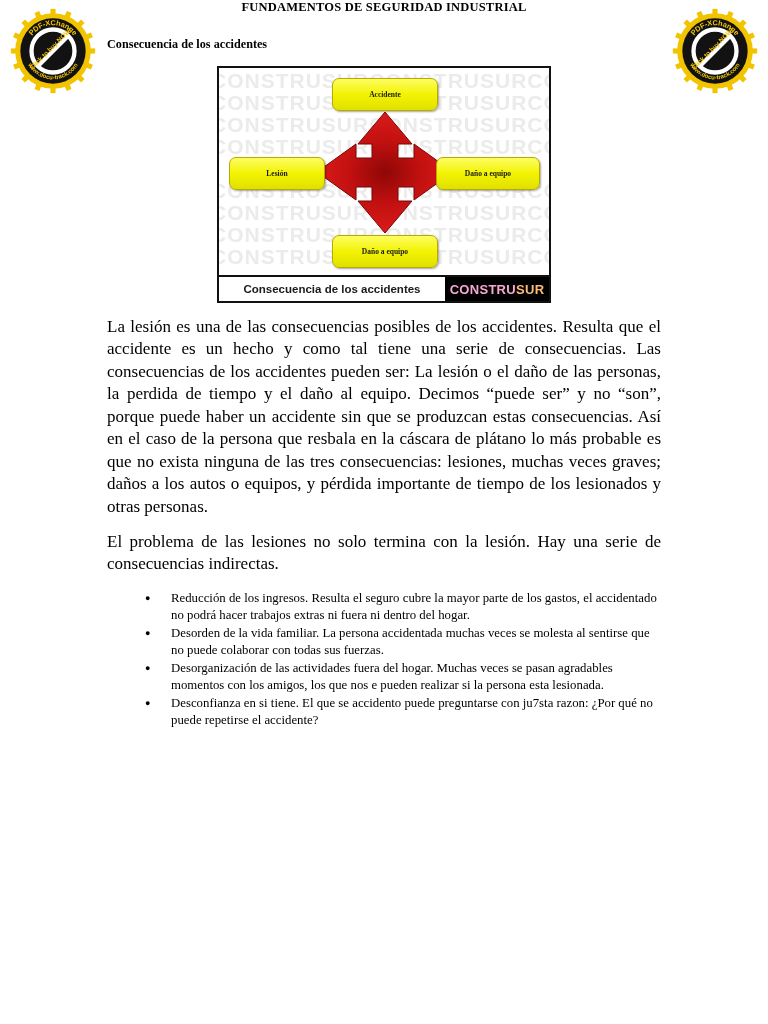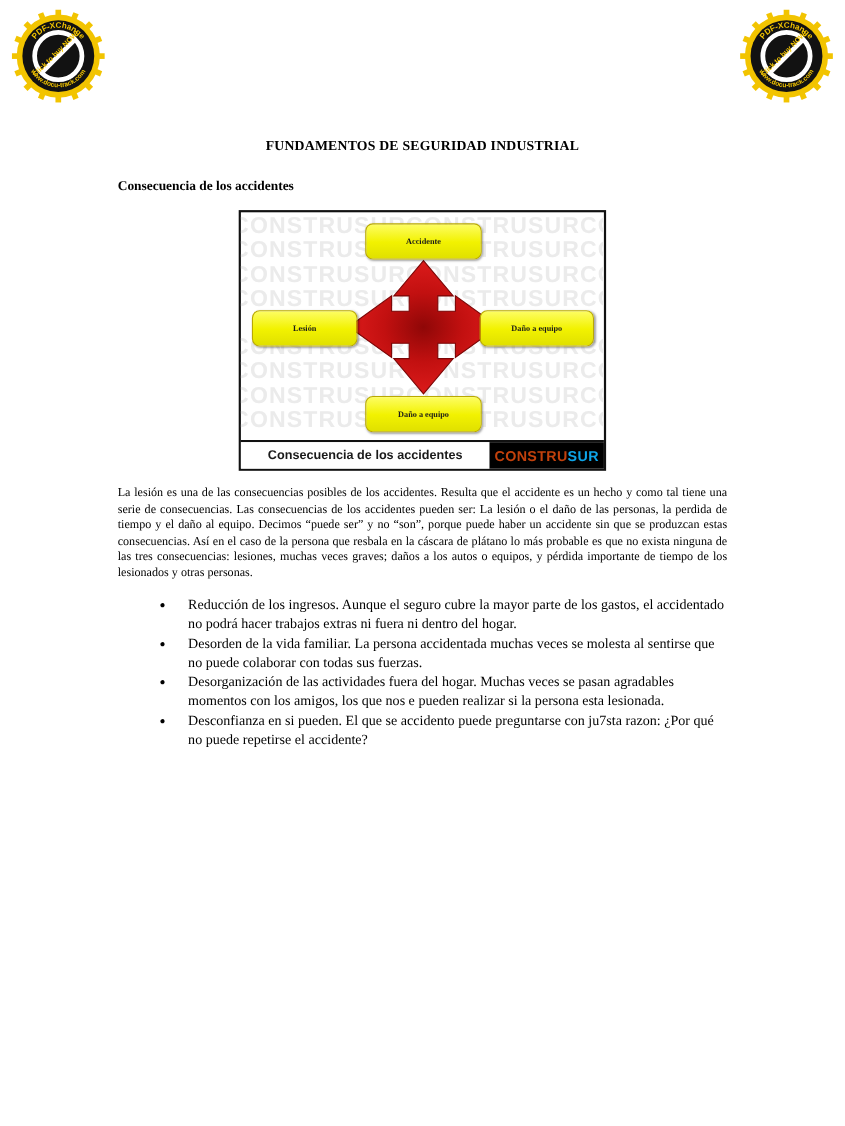--- a/index.html
+++ b/index.html
@@ -35,32 +35,31 @@
     top: 0;
     width: 554px;
   }
 
   .doc-title {
     text-align: center;
     font-weight: bold;
     font-size: 12.5px;
     letter-spacing: 0.2px;
     margin: 0;
-    padding-top: 125px;
   }
 
   h2.section {
     font-size: 12.2px;
     font-weight: bold;
     margin: 0;
     padding-top: 22px;
   }
 
   p.body-text {
-    font-size: 11px;
+    font-size: 17px;
     line-height: 1.32;
     text-align: justify;
     margin: 0;
     padding-top: 13px;
   }
 
   
   .figure-wrap {
     padding-top: 14px;
     display: flex;
@@ -155,22 +154,22 @@
     width: 104px;
     background: #000000;
     display: flex;
     align-items: center;
     justify-content: center;
     font-family: "Liberation Sans", "DejaVu Sans", sans-serif;
     font-weight: bold;
     font-size: 13px;
     letter-spacing: 0.3px;
   }
-  .brand-a { color: #c2410c; }
-  .brand-b { color: #0ea5e9; }
+  .brand-a { color: #f9a8d4; }
+  .brand-b { color: #fdba74; }
 
   
   ul.bullets {
     margin: 0;
     padding: 14px 0 0 38px;
     list-style: none;
   }
   ul.bullets li {
     position: relative;
     font-size: 12.8px;
@@ -329,22 +328,23 @@
             <span class="brand-b">SUR</span>
         </div>
       </div>
 
     </div>
   </div>
 
   <p class="body-text">La lesión es una de las consecuencias posibles de los accidentes. Resulta que el accidente es un hecho y como tal tiene una serie de consecuencias. Las consecuencias de los accidentes pueden ser: La lesión o el daño de las personas, la perdida de tiempo y el daño al equipo. Decimos “puede ser” y no “son”, porque puede haber un accidente sin que se produzcan estas consecuencias. Así en el caso de la persona que resbala en la cáscara de plátano lo más probable es que no exista ninguna de las tres consecuencias: lesiones, muchas veces graves; daños a los autos o equipos, y pérdida importante de tiempo de los lesionados y otras personas.</p>
 
 
+  <p class="body-text">El problema de las lesiones no solo termina con la lesión. Hay una serie de consecuencias indirectas.</p>
 
 
   <ul class="bullets">
-    <li>Reducción de los ingresos. Aunque el seguro cubre la mayor parte de los gastos, el accidentado no podrá hacer trabajos extras ni fuera ni dentro del hogar.</li>
+    <li>Reducción de los ingresos. Resulta el seguro cubre la mayor parte de los gastos, el accidentado no podrá hacer trabajos extras ni fuera ni dentro del hogar.</li>
     <li>Desorden de la vida familiar. La persona accidentada muchas veces se molesta al sentirse que no puede colaborar con todas sus fuerzas.</li>
     <li>Desorganización de las actividades fuera del hogar. Muchas veces se pasan agradables momentos con los amigos, los que nos e pueden realizar si la persona esta lesionada.</li>
-    <li>Desconfianza en si pueden. El que se accidento puede preguntarse con ju7sta razon: ¿Por qué no puede repetirse el accidente?</li>
+    <li>Desconfianza en si tiene. El que se accidento puede preguntarse con ju7sta razon: ¿Por qué no puede repetirse el accidente?</li>
   </ul>
 
 </div>
 
 </body></html>

